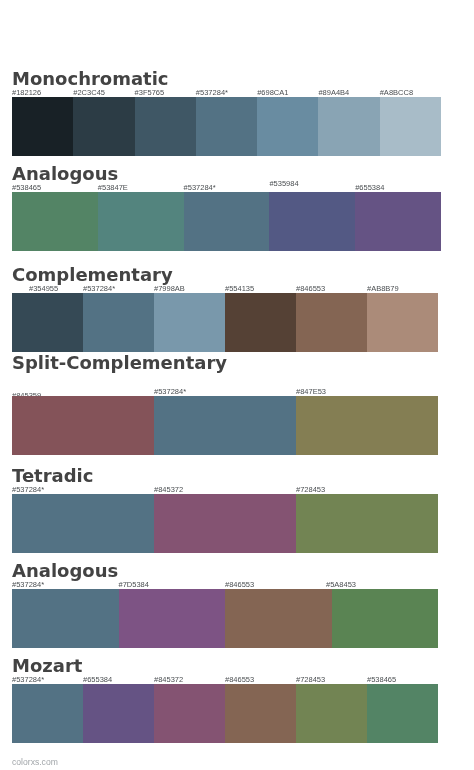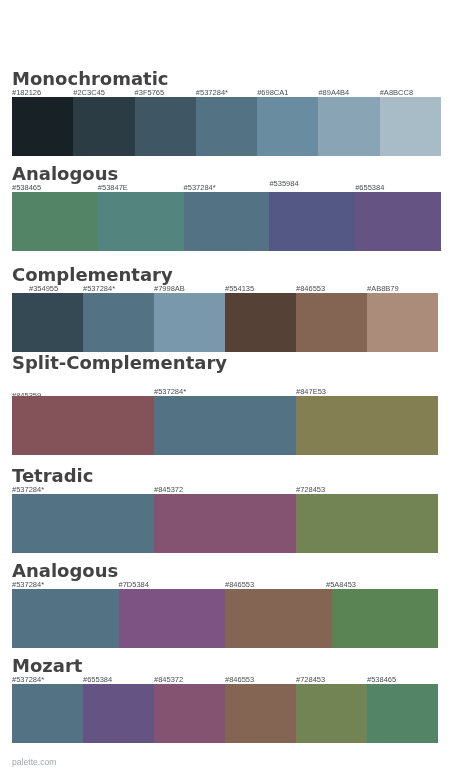--- a/index.html
+++ b/index.html
@@ -144,15 +144,15 @@
           <div class="swatch" style="width: 71px; background: rgb(83, 114, 132);"></div>
           <div class="swatch" style="width: 71px; background: rgb(101, 83, 132);"></div>
           <div class="swatch" style="width: 71px; background: rgb(132, 83, 114);"></div>
           <div class="swatch" style="width: 71px; background: rgb(132, 101, 83);"></div>
           <div class="swatch" style="width: 71px; background: rgb(114, 132, 83);"></div>
           <div class="swatch" style="width: 71px; background: rgb(83, 132, 101);"></div>
         </div>
       </div>
     </div>
 
-  <div class="footer">palette.com</div>
+  <div class="footer">colorxs.com</div>
 
 </div>
 
 </body></html>

